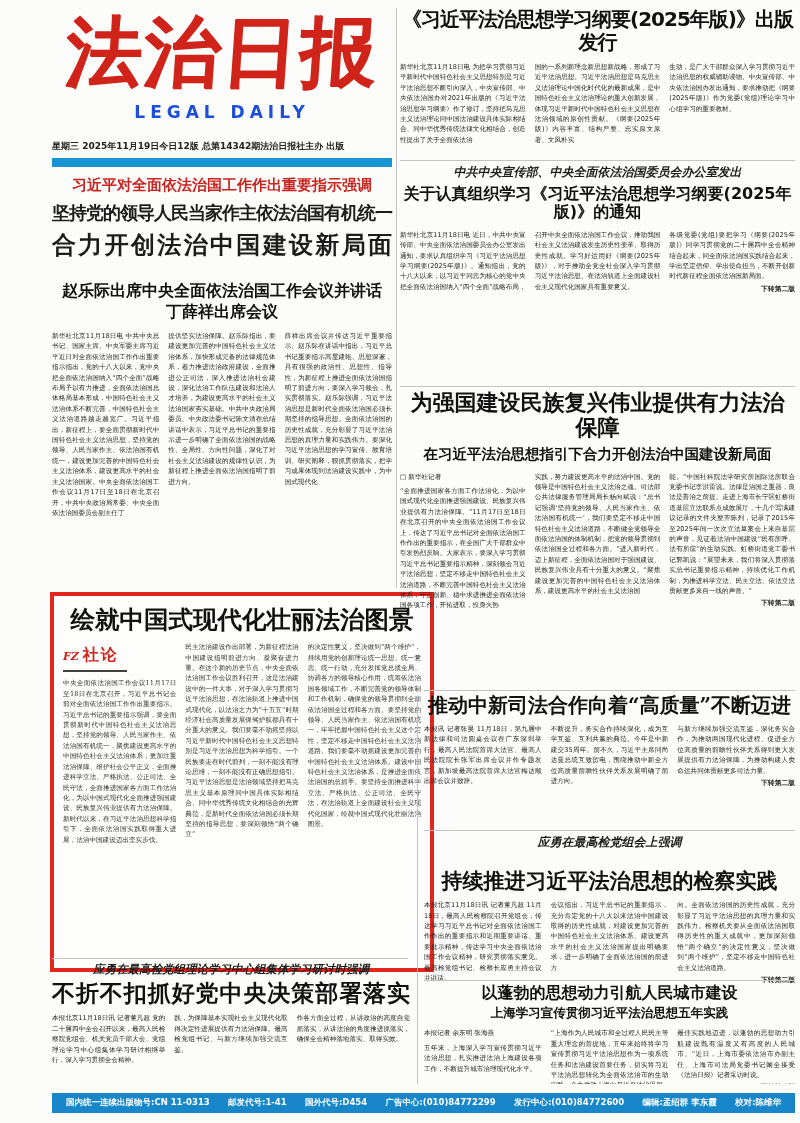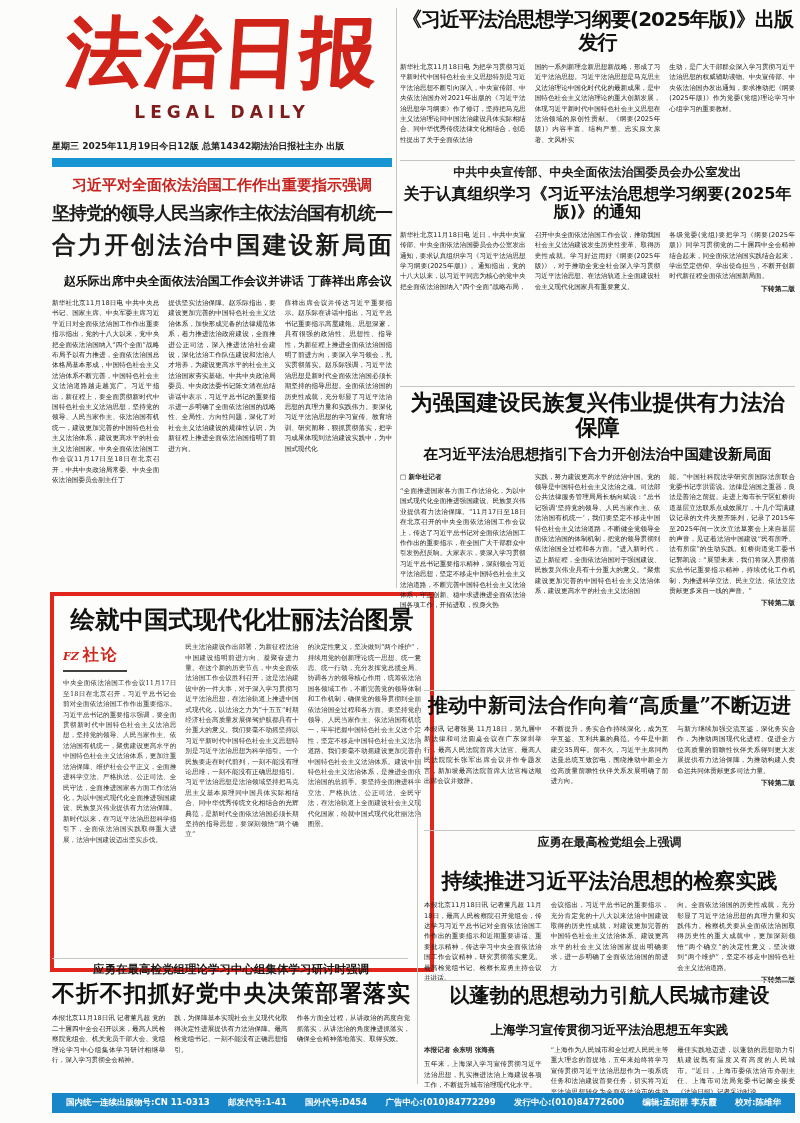--- a/index.html
+++ b/index.html
@@ -2,43 +2,43 @@
 <html><head>
 <meta charset="utf-8">
 <style>
   html,body{margin:0;padding:0;background:#e8e8e4;}
   .page{position:relative;width:800px;height:1123px;background:#fcfcfa;margin:0 auto;
         font-family:"DejaVu Sans",sans-serif;color:#1c1c1c;overflow:hidden;}
   
   .masthead{position:absolute;left:52px;top:4px;width:340px;height:132px;text-align:center;}
   .masthead .brand{font-family:"DejaVu Serif",serif;font-weight:bold;font-size:76px;line-height:96px;
         color:#d0241b;letter-spacing:2px;transform:skewX(-4deg);text-shadow:1px 1px 0 #d0241b;}
-  .masthead .latin{color:#7f1d1d;font-weight:bold;font-size:17px;letter-spacing:5px;margin-top:2px;text-align:center;}
+  .masthead .latin{color:#1d4ed8;font-weight:bold;font-size:17px;letter-spacing:5px;margin-top:2px;text-align:center;}
   .dateline{position:absolute;left:52px;top:140px;width:340px;display:flex;justify-content:flex-start;
         font-size:9px;font-weight:bold;color:#222;}
   .bluebar{position:absolute;left:52px;top:158px;width:340px;height:9px;background:#1695d2;}
   
   .kicker{color:#c82420;font-weight:bold;text-align:center;}
-  .kicker.dark{color:#1c1c1c;}
+  .kicker.dark{color:#1c1c1c;font-style:italic;}
   .headline{font-family:"DejaVu Serif",serif;font-weight:bold;color:#111;text-align:center;line-height:1.15;}
   .headline.sans{font-family:"DejaVu Sans",sans-serif;}
   .fill{text-align:justify;text-align-last:justify;}
   .subhead{font-family:"DejaVu Serif",serif;font-weight:bold;text-align:center;color:#111;}
   .cols{display:flex;gap:9px;overflow:hidden;}
   .col{flex:1;font-size:6.6px;line-height:1.58;text-align:justify;color:#242424;overflow:hidden;}
   .col.serif{font-family:"DejaVu Serif",serif;color:#30302e;}
-  .byline{font-weight:bold;margin-bottom:4px;}
+  .byline{font-weight:normal;margin-bottom:4px;}
   .jump{font-weight:bold;text-align:right;font-size:6.8px;margin-top:2px;}
   
   .lead{position:absolute;left:52px;top:176px;width:340px;}
   .lead .kicker{font-size:15px;margin-bottom:6px;}
   .lead .h1a{font-size:18px;letter-spacing:-1px;font-weight:bold;text-align:center;
         font-family:"DejaVu Sans",sans-serif;}
   .lead .h1b{font-size:24px;font-weight:bold;font-family:"DejaVu Sans",sans-serif;margin-top:4px;}
-  .lead .subhead{font-size:12px;margin:12px 0 8px;text-align:right;}
+  .lead .subhead{font-size:16px;margin:20px 0 8px;}
   .lead .cols{height:250px;}
   .redbox{position:absolute;left:50px;top:592px;width:358px;height:356px;border:4px solid #e3261d;
         background:#fdfdfb;padding:8px 9px;}
   .redbox .headline{font-size:24.5px;margin:2px 0 8px;}
   .ed-label{display:flex;align-items:baseline;gap:4px;border-bottom:2px solid #404040;
         padding-bottom:3px;margin-bottom:6px;width:64px;}
   .ed-logo{color:#d0241b;font-weight:bold;font-size:11px;font-style:italic;}
   .ed-title{color:#d0241b;font-weight:bold;font-size:16px;letter-spacing:2px;}
   .redbox .cols{height:272px;}
   .bl-art{position:absolute;left:52px;top:962px;width:358px;}
@@ -58,21 +58,21 @@
   .rt3 .cols{height:206px;}
   .rt4{position:absolute;left:424px;top:694px;width:371px;}
   .rt4 .kicker{font-size:12px;margin-bottom:3px;}
   .rt4 .headline{font-size:20px;margin-bottom:7px;}
   .rt4 .cols{height:78px;}
   .rt5{position:absolute;left:424px;top:834px;width:371px;}
   .rt5 .kicker{font-size:12px;margin-bottom:18px;}
   .rt5 .headline{font-size:21px;margin-bottom:7px;}
   .rt5 .cols{height:88px;}
   .rt6{position:absolute;left:424px;top:984px;width:371px;}
-  .rt6 .headline{font-size:20px;margin-bottom:15px;}
+  .rt6 .headline{font-size:16px;margin-bottom:3px;}
   .rt6 .subhead{font-size:12.5px;margin-bottom:6px;}
   .rt6 .cols{height:56px;}
   .vline{position:absolute;width:1px;background:#c4c4c0;}
   .hline{position:absolute;height:1px;background:#c4c4c0;}
   .footerbar{position:absolute;left:52px;top:1093px;width:743px;height:20px;background:#1787c9;
         color:#fff;font-size:8.5px;font-weight:bold;display:flex;align-items:center;
         justify-content:space-between;padding:0 14px;box-sizing:border-box;}
 </style>
 </head>
 <body>
@@ -115,21 +115,21 @@
       <div class="col serif">民主法治建设作出部署，为新征程法治中国建设指明前进方向、凝聚奋进力量。在这个新的历史节点，中央全面依法治国工作会议胜利召开，这是法治建设中的一件大事，对于深入学习贯彻习近平法治思想，在法治轨道上推进中国式现代化，以法治之力为“十五五”时期经济社会高质量发展保驾护航都具有十分重大的意义。我们要毫不动摇坚持以习近平新时代中国特色社会主义思想特别是习近平法治思想为科学指引。一个民族要走在时代前列，一刻不能没有理论思维，一刻不能没有正确思想指引。习近平法治思想是法治领域坚持把马克思主义基本原理同中国具体实际相结合、同中华优秀传统文化相结合的光辉典范，是新时代全面依法治国必须长期坚持的指导思想，要深刻领悟“两个确立”</div>
       <div class="col serif">的决定性意义，坚决做到“两个维护”，持续用党的创新理论统一思想、统一意志、统一行动，充分发挥党总揽全局、协调各方的领导核心作用，统筹依法治国各领域工作，不断完善党的领导体制和工作机制，确保党的领导贯彻到全面依法治国全过程和各方面。要坚持党的领导、人民当家作主、依法治国有机统一，牢牢把握中国特色社会主义这个定性，坚定不移走中国特色社会主义法治道路。我们要毫不动摇建设更加完善的中国特色社会主义法治体系。建设中国特色社会主义法治体系，是推进全面依法治国的总抓手。要坚持全面推进科学立法、严格执法、公正司法、全民守法，在法治轨道上全面建设社会主义现代化国家，绘就中国式现代化壮丽法治图景。</div>
     </div>
   </div>
 
   <div class="bl-art">
     <div class="kicker dark">应勇在最高检党组理论学习中心组集体学习研讨时强调</div>
     <div class="headline fill">不折不扣抓好党中央决策部署落实</div>
     <div class="cols">
       <div class="col">本报北京11月18日讯 记者董凡超 党的二十届四中全会召开以来，最高人民检察院党组会、机关党员干部大会、党组理论学习中心组集体学习研讨相继举行，深入学习贯彻全会精神。</div>
-      <div class="col">践，为保障基本实现社会主义现代化取得决定性进展提供有力法治保障。最高检党组书记、一刻不能没有正确思想指引。</div>
+      <div class="col">践，为保障基本实现社会主义现代化取得决定性进展提供有力法治保障。最高检党组书记、与新方继续加强交流互鉴。</div>
       <div class="col">作各方面全过程，从讲政治的高度自觉抓落实，从讲法治的角度推进抓落实，确保全会精神落地落实、取得实效。</div>
     </div>
   </div>
 
   <div class="rt1">
     <div class="headline sans">《习近平法治思想学习纲要(2025年版)》出版发行</div>
     <div class="cols">
       <div class="col">新华社北京11月18日电 为把学习贯彻习近平新时代中国特色社会主义思想特别是习近平法治思想不断引向深入，中央宣传部、中央依法治国办对2021年出版的《习近平法治思想学习纲要》作了修订，坚持把马克思主义法治理论同中国法治建设具体实际相结合、同中华优秀传统法律文化相结合，创造性提出了关于全面依法治</div>
       <div class="col">国的一系列新理念新思想新战略，形成了习近平法治思想。习近平法治思想是马克思主义法治理论中国化时代化的最新成果，是中国特色社会主义法治理论的重大创新发展，体现习近平新时代中国特色社会主义思想在法治领域的原创性贡献。《纲要(2025年版)》内容丰富、结构严整、忠实原文原著、文风朴实</div>
       <div class="col">生动，是广大干部群众深入学习贯彻习近平法治思想的权威辅助读物。中央宣传部、中央依法治国办发出通知，要求推动把《纲要(2025年版)》作为党委(党组)理论学习中心组学习的重要教材。</div>

